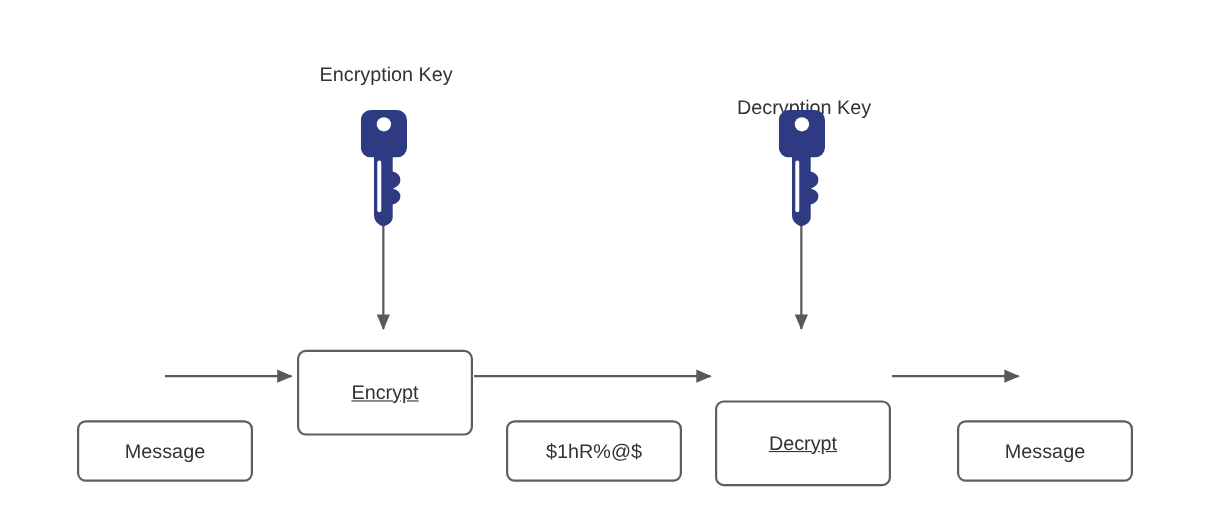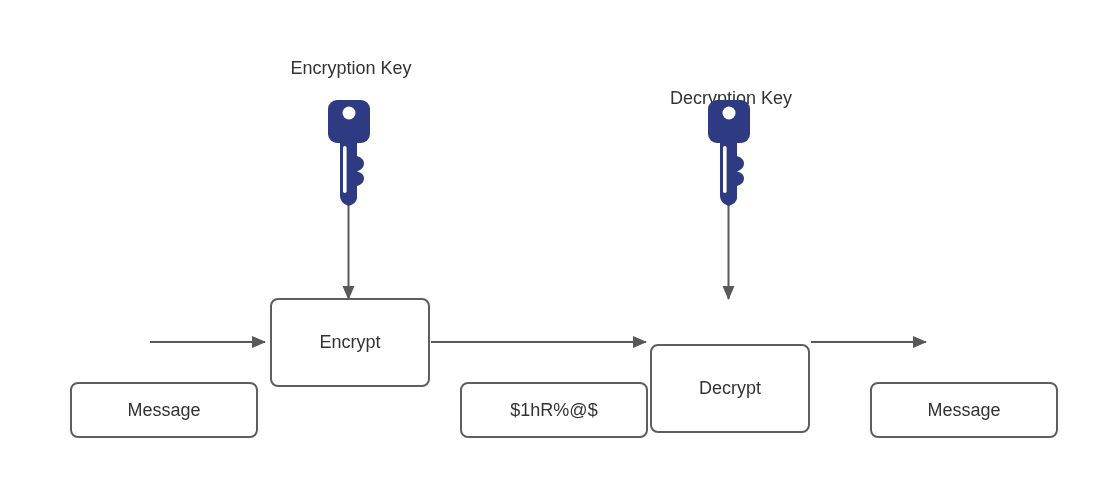--- a/index.html
+++ b/index.html
@@ -47,24 +47,24 @@
     border: 2px solid #5e5e5e;
     border-radius: 8px;
     background: #ffffff;
     display: flex;
     align-items: center;
     justify-content: center;
     font-size: 18px;
     color: #333333;
     text-align: center;
   }
-  .node.process { width: 160px; height: 89px; top: 298px; }
+  .node.process { width: 160px; height: 78px; top: 318px; text-decoration: underline; }
   .node.encrypt { left: 270px; }
   .node.decrypt { left: 650px; margin-top: 46px; }
-  .node.data { width: 188px; height: 56px; top: 382px; }
+  .node.data { width: 160px; height: 56px; top: 382px; }
   .node.msg-left { left: 70px; }
   .node.cipher { left: 460px; }
   .node.msg-right { left: 870px; }
 </style>
 </head>
 <body>
 
 <div class="canvas">
 
   <svg class="connectors" viewBox="0 0 1100 484" xmlns="http://www.w3.org/2000/svg">

